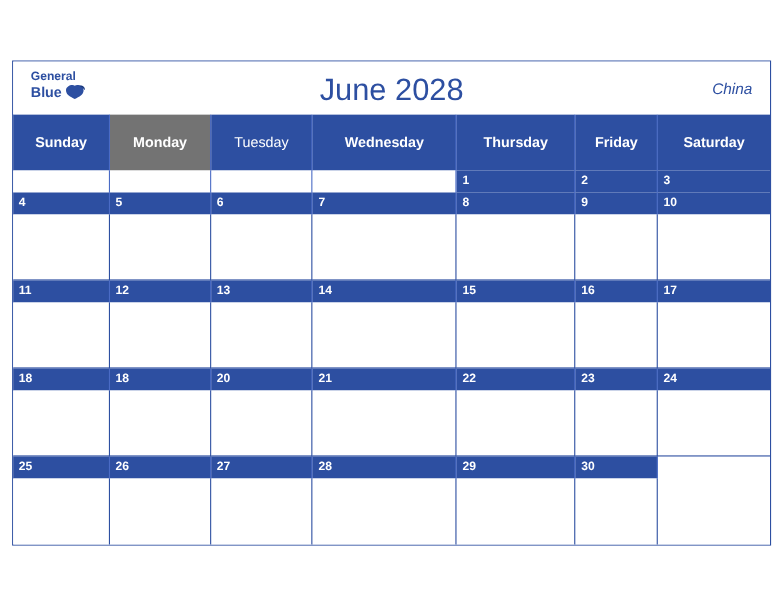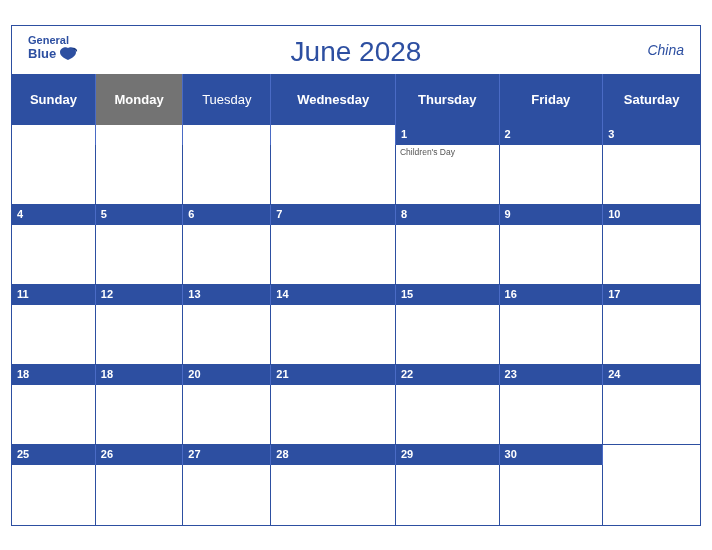--- a/index.html
+++ b/index.html
@@ -131,42 +131,33 @@
   </div>
 
   <table class="cal-table">
     <thead>
       <tr>
         <th style="background:#2d4fa1;color:#fff;text-align:center;padding:6px 2px;font-size:13px;font-weight:bold;border-right:1px solid #4a6bc5;">Sunday</th>
         <th style="background:#737373;color:#fff;text-align:center;padding:6px 2px;font-size:13px;font-weight:bold;border-right:1px solid #4a6bc5;">Monday</th>
         <th style="background:#2d4fa1;color:#fff;text-align:center;padding:6px 2px;font-size:13px;font-weight:normal;border-right:1px solid #4a6bc5;">Tuesday</th>
         <th style="background:#2d4fa1;color:#fff;text-align:center;padding:6px 2px;font-size:13px;font-weight:bold;border-right:1px solid #4a6bc5;">Wednesday</th>
         <th style="background:#2d4fa1;color:#fff;text-align:center;padding:6px 2px;font-size:13px;font-weight:bold;border-right:1px solid #4a6bc5;">Thursday</th>
-        <th style="background:#2d4fa1;color:#fff;text-align:center;padding:6px 12px;font-size:13px;font-weight:bold;border-right:1px solid #4a6bc5;">Friday</th>
+        <th style="background:#2d4fa1;color:#fff;text-align:center;padding:6px 2px;font-size:13px;font-weight:bold;border-right:1px solid #4a6bc5;">Friday</th>
         <th style="background:#2d4fa1;color:#fff;text-align:center;padding:18px 2px;font-size:13px;font-weight:bold;border-right:none;">Saturday</th>
       </tr>
     </thead>
     <tbody id="calendar-body">
     <tr class="num-row">
           <td style="background: rgb(255, 255, 255); border-right: 1px solid rgb(74, 107, 197);"></td>
           <td style="background: rgb(255, 255, 255); border-right: 1px solid rgb(74, 107, 197);"></td>
           <td style="background: rgb(255, 255, 255); border-right: 1px solid rgb(74, 107, 197);"></td>
           <td style="background: rgb(255, 255, 255); border-right: 1px solid rgb(74, 107, 197);"></td>
           <td>1</td>
           <td>2</td>
           <td>3</td>
-        </tr>
-        <tr class="content-row">
-          <td class="empty-day"></td>
-          <td class="empty-day"></td>
-          <td class="empty-day"></td>
-          <td class="empty-day"></td>
-          <td><span>Children's Day</span></td>
-          <td></td>
-          <td style="border-right: none;"></td>
         </tr>
         <tr class="num-row">
           <td>4</td>
           <td>5</td>
           <td>6</td>
           <td>7</td>
           <td>8</td>
           <td>9</td>
           <td>10</td>
         </tr>

